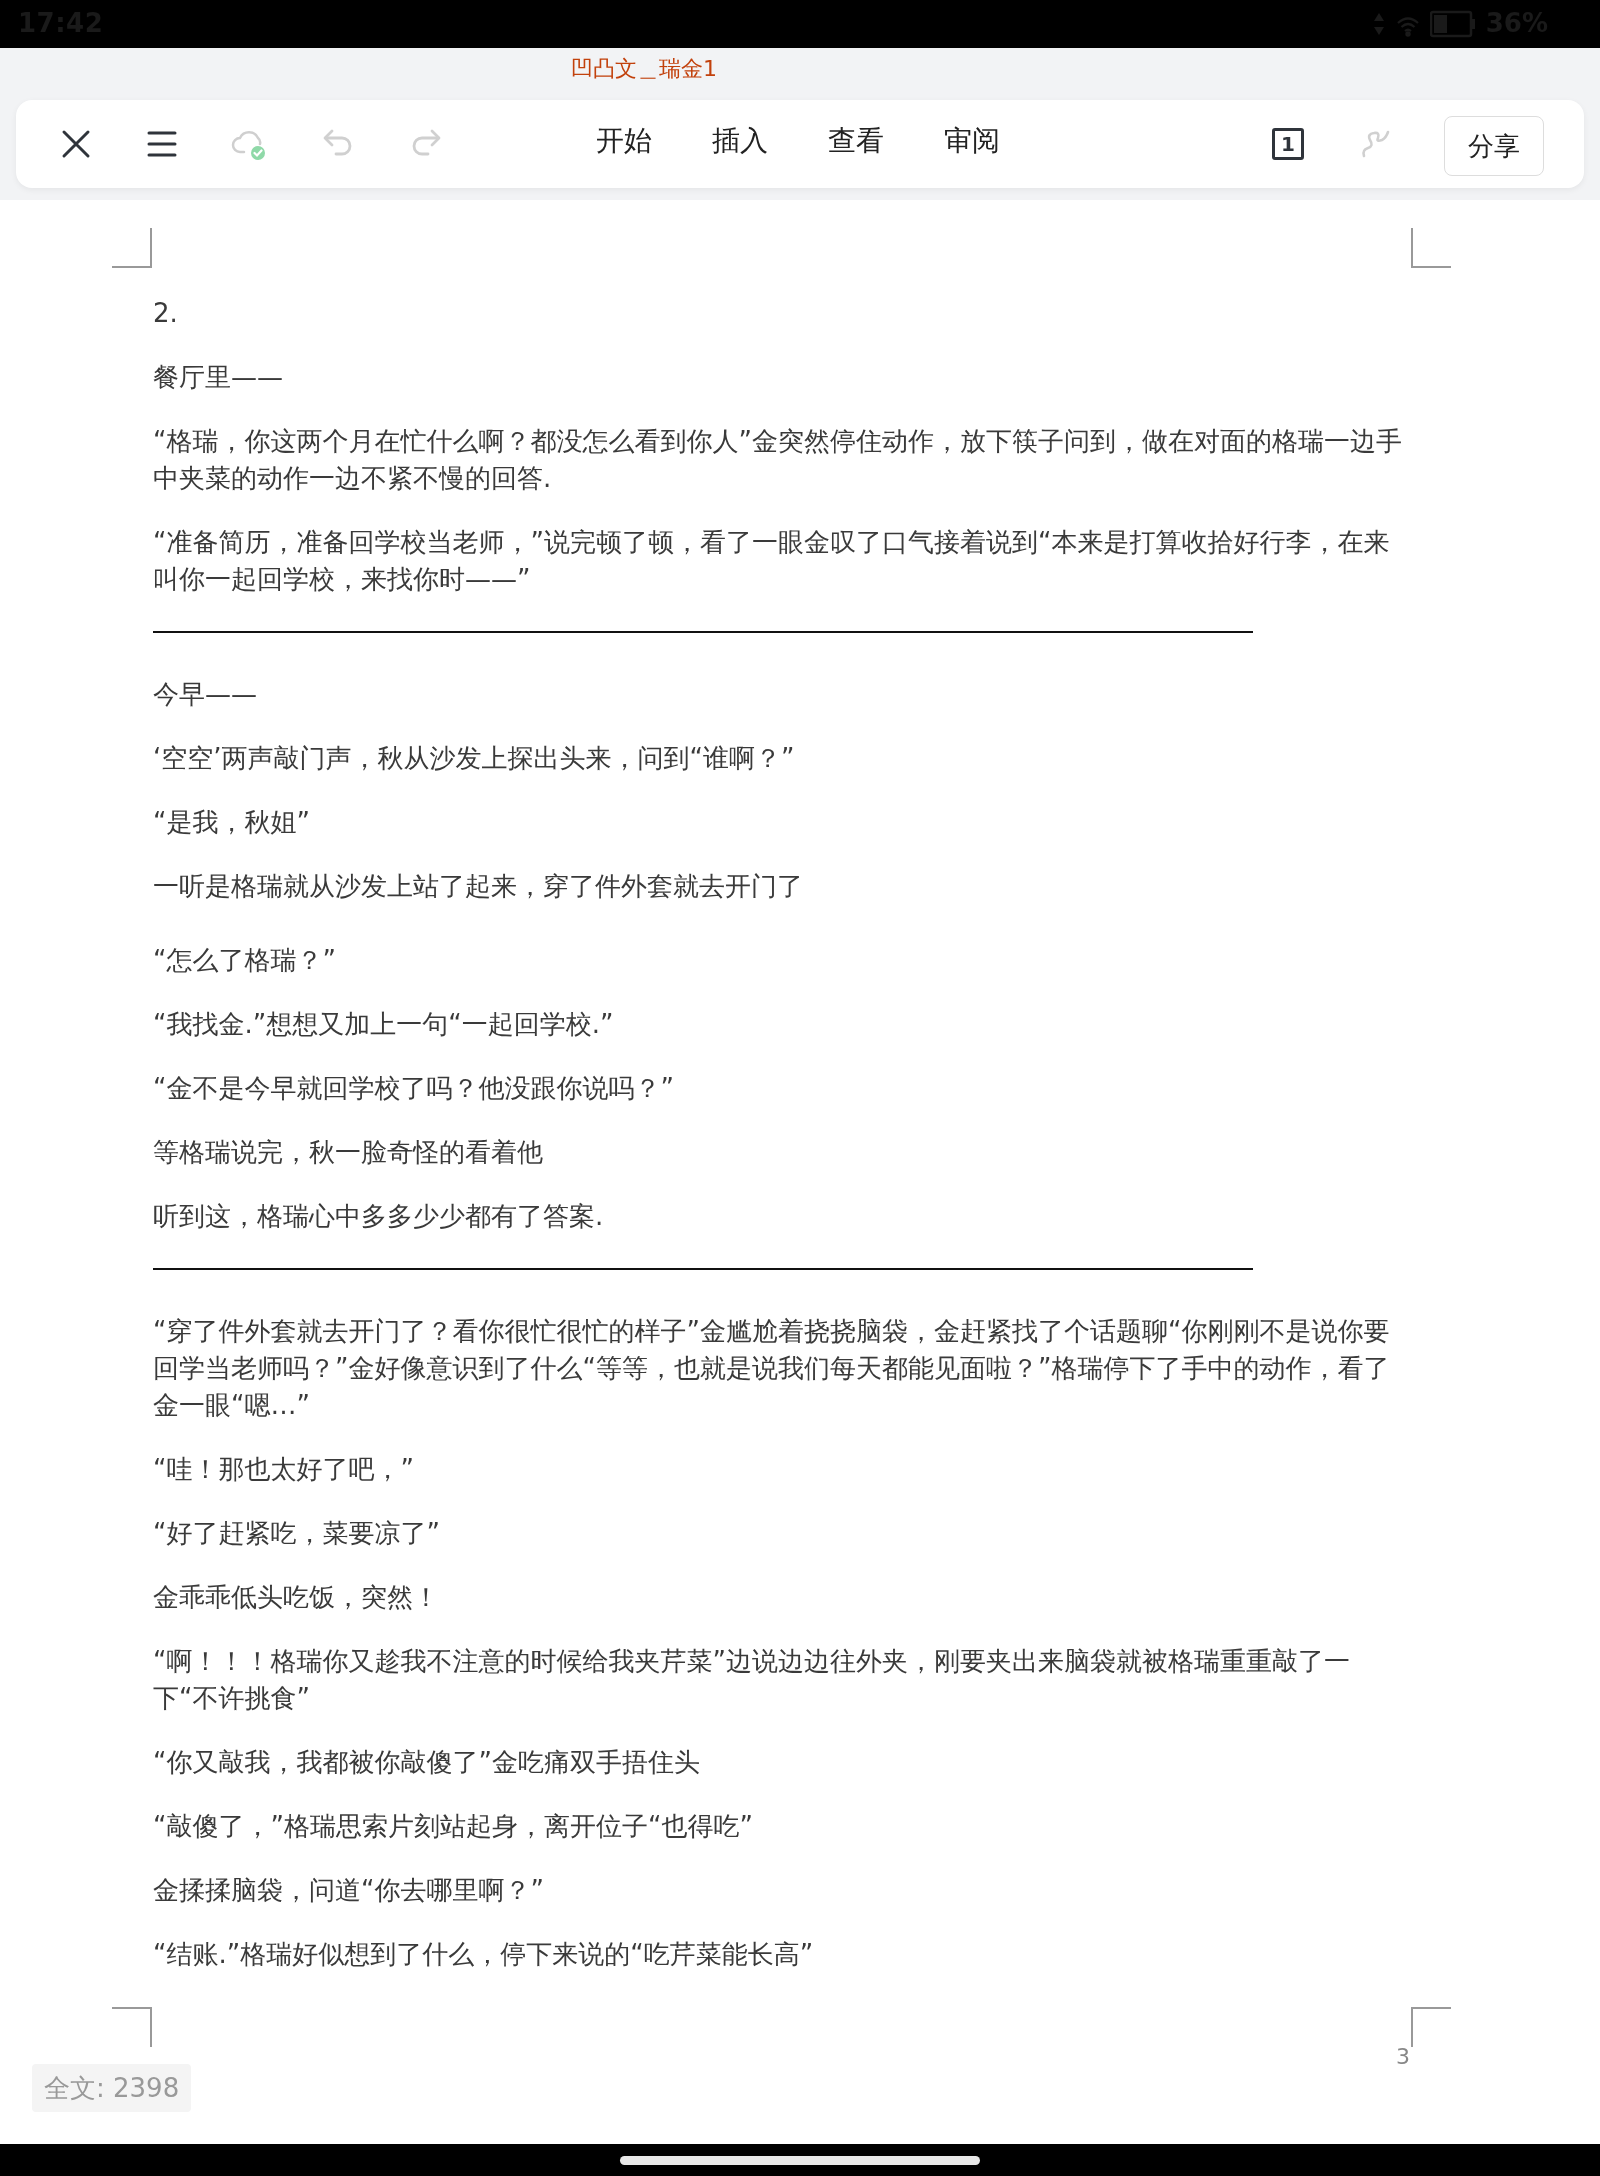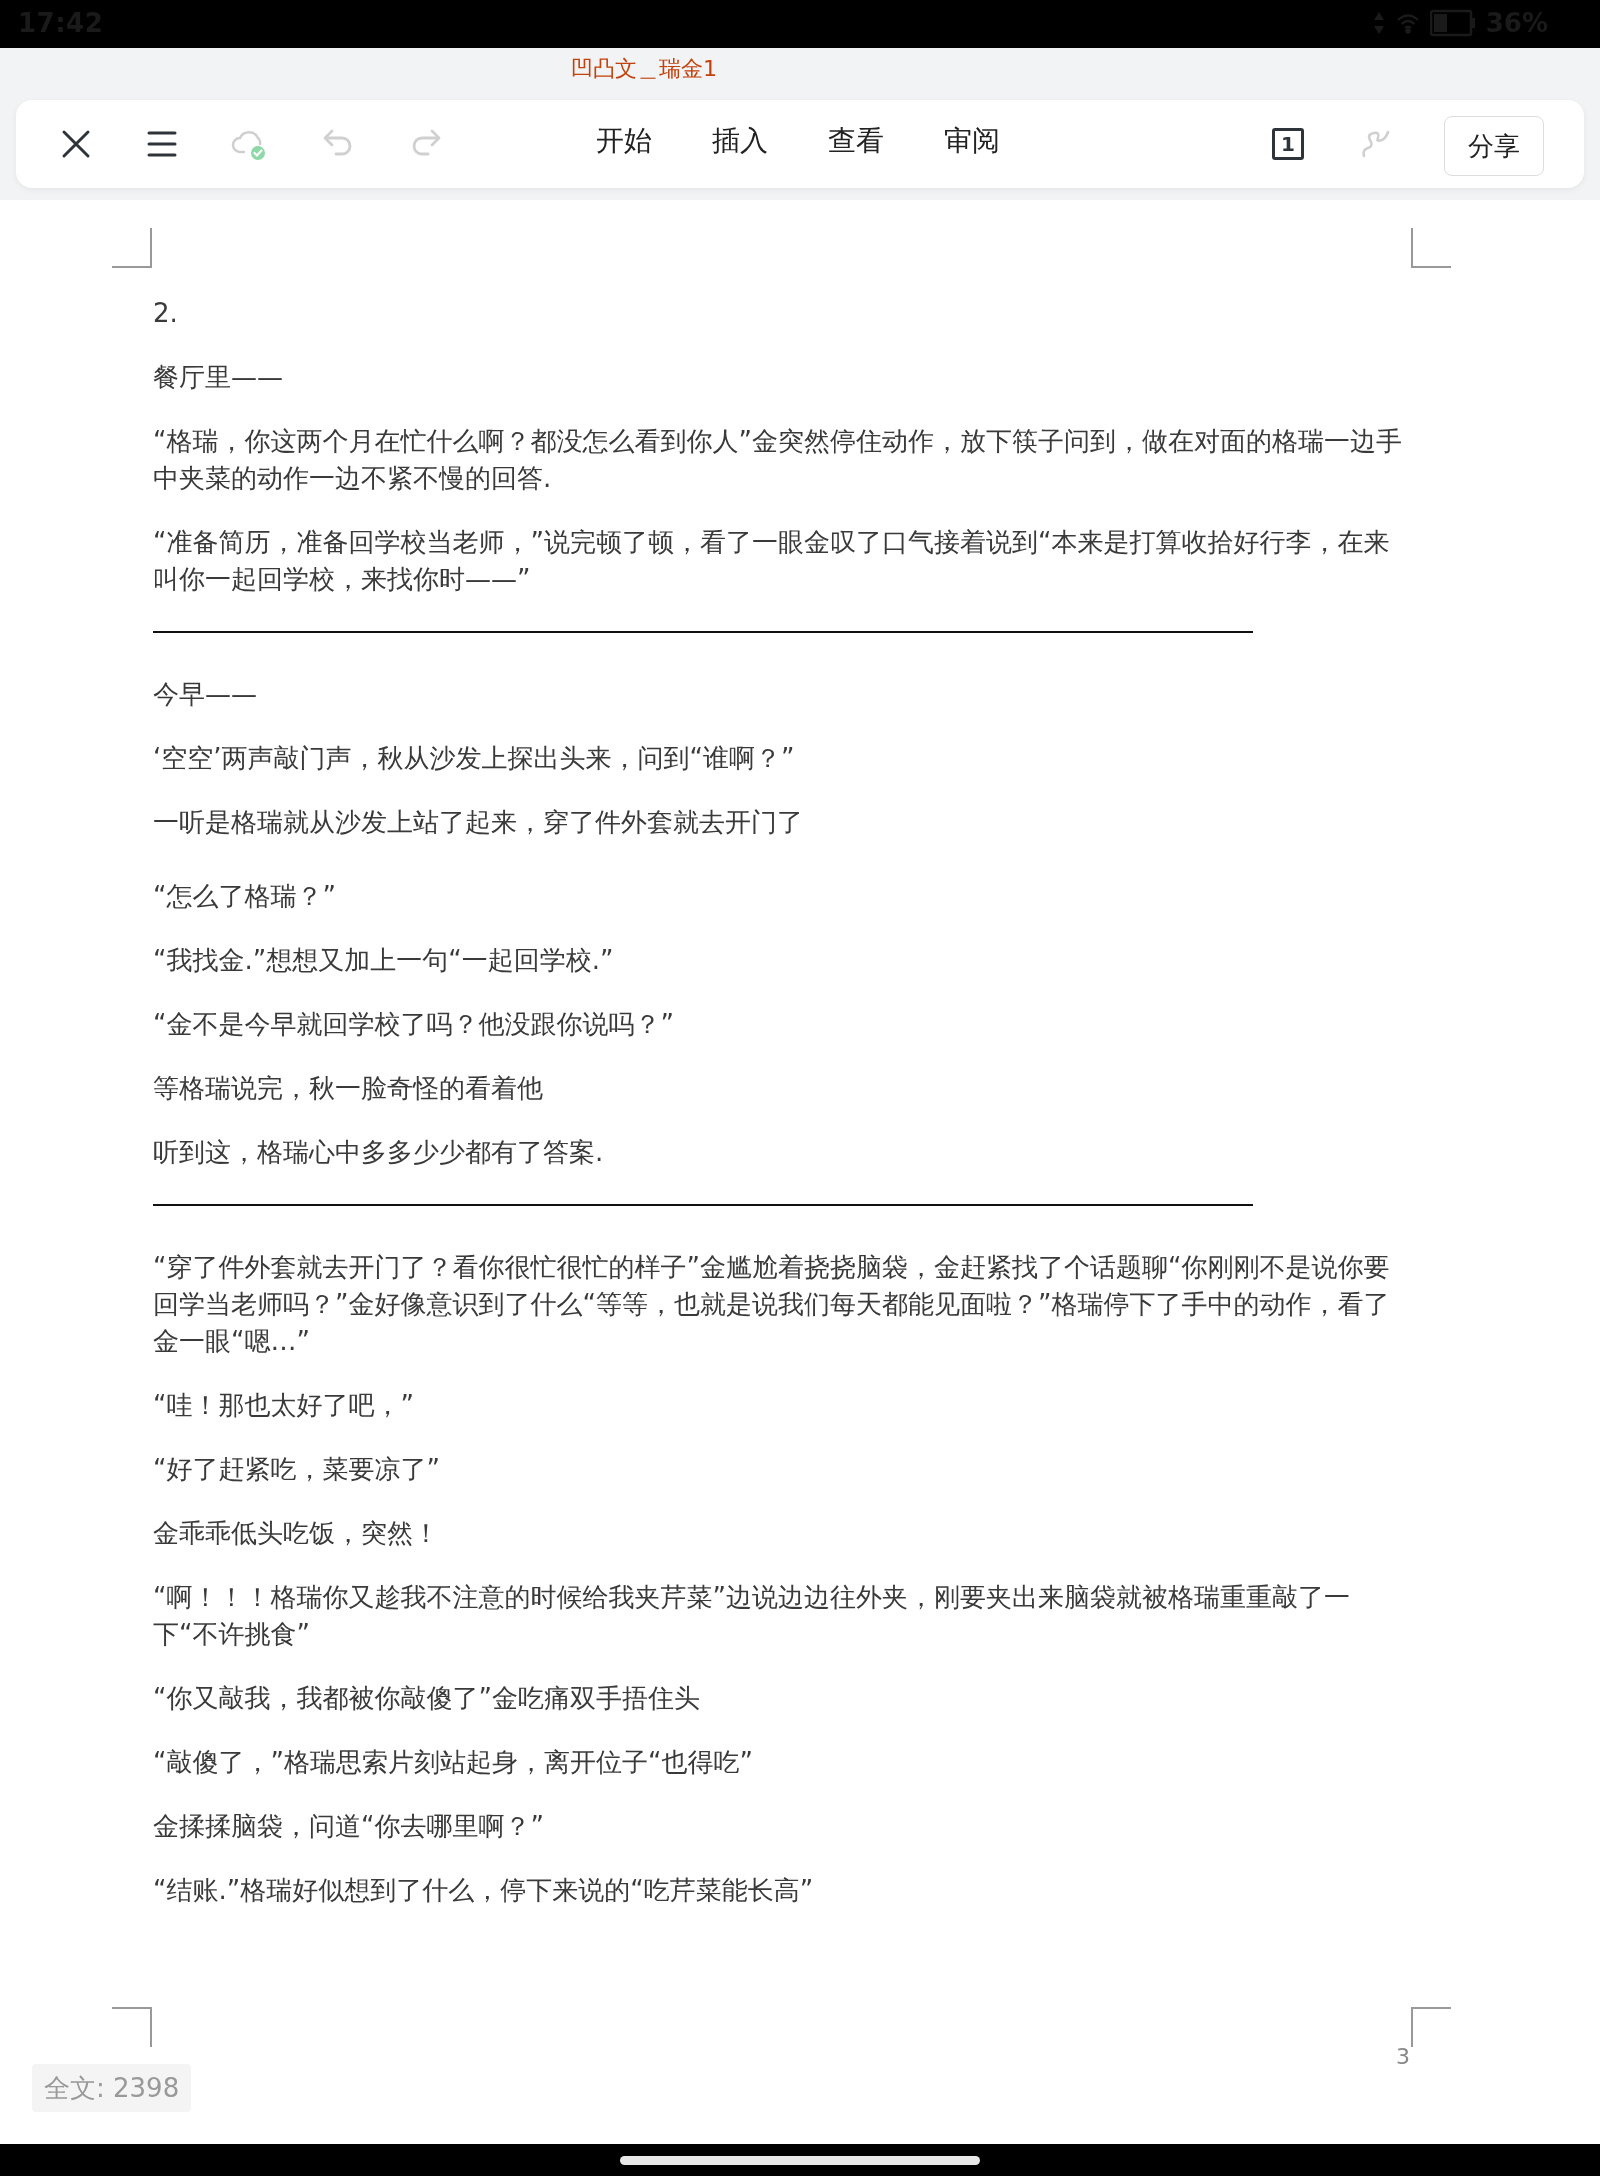--- a/index.html
+++ b/index.html
@@ -1,21 +1,21 @@
 <!DOCTYPE html>
 <html><head>
 <meta charset="utf-8">
 <style>
   * { box-sizing: border-box; margin: 0; padding: 0; }
   html, body { width: 1600px; height: 2176px; overflow: hidden; background: #ffffff; }
   body { font-family: "DejaVu Sans", "Liberation Sans", sans-serif; position: relative; }
 
   .status-bar { position: absolute; left: 0; top: 0; width: 1600px; height: 48px; background: #000; }
   .status-time { position: absolute; left: 18px; top: 8px; font-size: 26px; font-weight: bold; color: #1a1a1a; letter-spacing: 0.5px; }
-  .status-right { position: absolute; right: 52px; top: 8px; display: flex; align-items: center; gap: 10px; color: #1a1a1a; }
+  .status-right { position: absolute; right: 52px; top: 8px; display: flex; align-items: flex-end; gap: 10px; color: #1a1a1a; }
   .status-right .pct { font-size: 26px; font-weight: bold; color: #1a1a1a; }
   .status-right svg { display: block; }
 
   .chrome { position: absolute; left: 0; top: 48px; width: 1600px; height: 152px; background: #f2f3f5; }
   .doc-title { position: absolute; left: 0; top: 54px; width: 1288px; text-align: center; font-size: 22px; color: #c2410c; }
 
   .toolbar { position: absolute; left: 16px; top: 100px; width: 1568px; height: 88px; background: #fff; border-radius: 16px; box-shadow: 0 2px 6px rgba(0,0,0,0.06); }
   .tb-icon { position: absolute; top: 24px; width: 40px; height: 40px; display: flex; align-items: center; justify-content: center; cursor: pointer; }
   .tb-tab { position: absolute; top: 22px; font-size: 28px; color: #222; cursor: pointer; }
   .share-btn { position: absolute; left: 1428px; top: 16px; width: 100px; height: 60px; border: 1.5px solid #ddd; border-radius: 8px; font-size: 26px; color: #222; display: flex; align-items: center; justify-content: center; background: #fff; cursor: pointer; }
@@ -127,20 +127,21 @@
 <div class="corner br"></div>
 
 <div class="content" id="doc-content">
     <p class="para" style="margin-top: 27px;">2.</p>
     <p class="para" style="margin-top: 27px;">餐厅里——</p>
     <p class="para" style="margin-top: 27px;">“格瑞，你这两个月在忙什么啊？都没怎么看到你人”金突然停住动作，放下筷子问到，做在对面的格瑞一边手中夹菜的动作一边不紧不慢的回答.</p>
     <p class="para" style="margin-top: 27px;">“准备简历，准备回学校当老师，”说完顿了顿，看了一眼金叹了口气接着说到“本来是打算收拾好行李，在来叫你一起回学校，来找你时——”</p>
     <div class="sep" style="margin-top: 33px;"></div>
     <p class="para" style="margin-top: 43px;">今早——</p>
     <p class="para" style="margin-top: 27px;">‘空空’两声敲门声，秋从沙发上探出头来，问到“谁啊？”</p>
+    <p class="para" style="margin-top: 27px;">“是我，秋姐”</p>
     <p class="para" style="margin-top: 27px;">一听是格瑞就从沙发上站了起来，穿了件外套就去开门了</p>
     <p class="para" style="margin-top: 37px;">“怎么了格瑞？”</p>
     <p class="para" style="margin-top: 27px;">“我找金.”想想又加上一句“一起回学校.”</p>
     <p class="para" style="margin-top: 27px;">“金不是今早就回学校了吗？他没跟你说吗？”</p>
     <p class="para" style="margin-top: 27px;">等格瑞说完，秋一脸奇怪的看着他</p>
     <p class="para" style="margin-top: 27px;">听到这，格瑞心中多多少少都有了答案.</p>
     <div class="sep" style="margin-top: 33px;"></div>
     <p class="para" style="margin-top: 43px;">“穿了件外套就去开门了？看你很忙很忙的样子”金尴尬着挠挠脑袋，金赶紧找了个话题聊“你刚刚不是说你要回学当老师吗？”金好像意识到了什么“等等，也就是说我们每天都能见面啦？”格瑞停下了手中的动作，看了金一眼“嗯…”</p>
     <p class="para" style="margin-top: 27px;">“哇！那也太好了吧，”</p>
     <p class="para" style="margin-top: 27px;">“好了赶紧吃，菜要凉了”</p>

